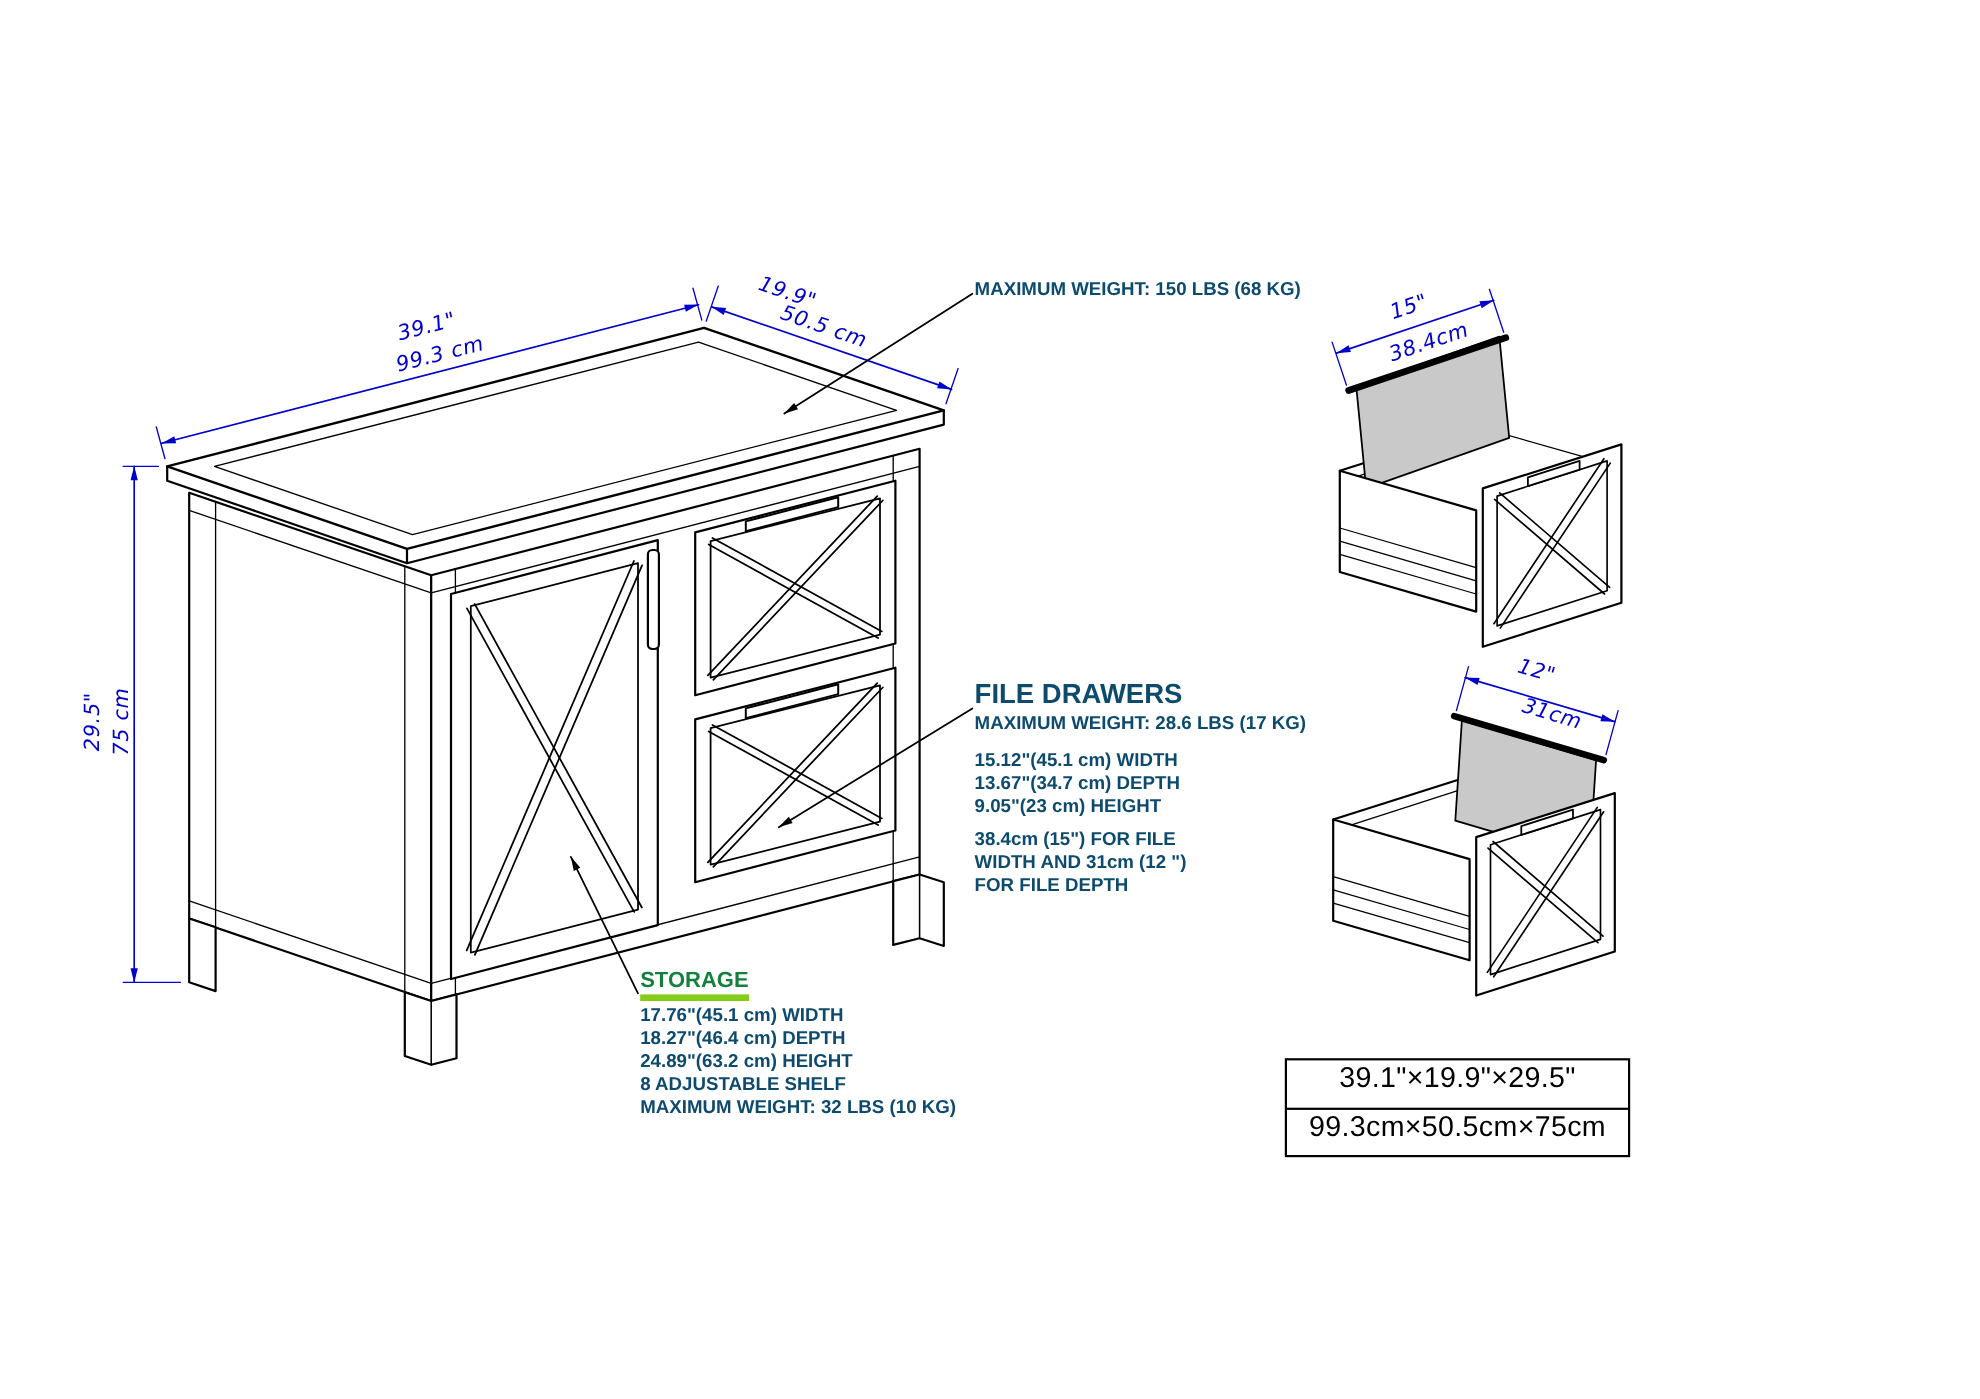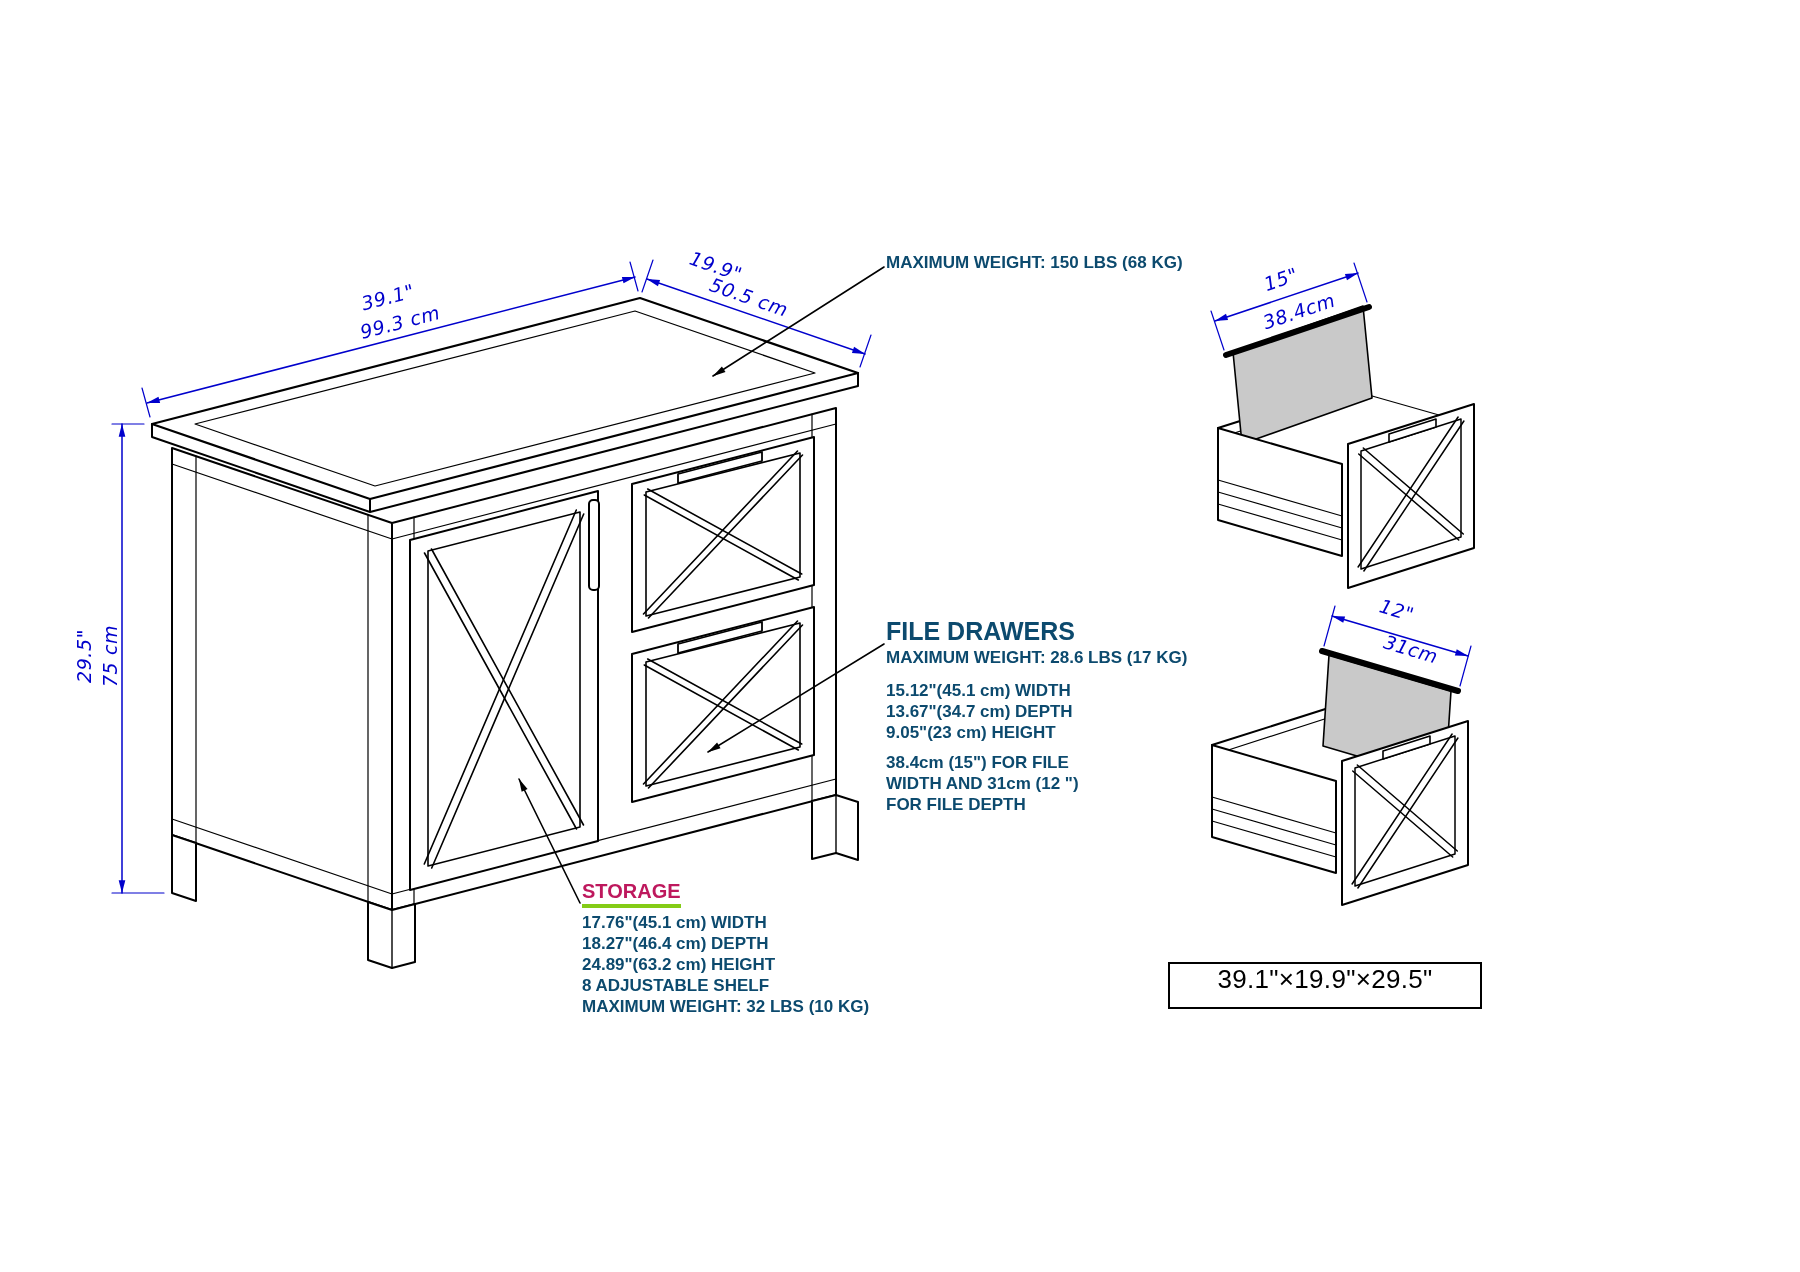--- a/index.html
+++ b/index.html
@@ -7,23 +7,23 @@
   #canvas{position:relative;width:1800px;height:1272px;background:#fff;overflow:hidden;
           font-family:"Liberation Sans",sans-serif}
   #art{position:absolute;left:0;top:0}
   .lab{position:absolute;white-space:nowrap;transform:translate(-50%,-50%) rotate(var(--r,0deg))}
   .dim{color:#0000cc;font:italic 400 19px "DejaVu Sans",sans-serif;letter-spacing:.6px}
   .blk{position:absolute;white-space:nowrap}
   .ann{font:bold 17px/21px "Liberation Sans",sans-serif;color:#0c4a6e}
   .fd-title{font-size:25px;line-height:22px;margin-bottom:5px}
   .mw{margin-bottom:12px}
   .gap{margin-top:9px}
-  .storage-title{position:absolute;white-space:nowrap;color:#be185d;
+  .storage-title{position:absolute;white-space:nowrap;color:#15803d;
                  font:bold 20px/23px "Liberation Sans",sans-serif;
-                 border-bottom:4px solid #84cc16;padding-bottom:1px}
+                 border-bottom:6px solid #84cc16;padding-bottom:1px}
   .sizebox{position:absolute;border:2px solid #000;background:#fff}
   .sb-row{height:43px;line-height:43px;text-align:center;
           font:400 26px "Liberation Sans",sans-serif;color:#000;letter-spacing:.3px}
   .sb-b{border-top:2px solid #000}
 </style>
 </head>
 <body>
 
 <div id="canvas">
 
@@ -177,15 +177,16 @@
   <div class="blk" style="left:582px;top:912px">
     <div class="ann">17.76"(45.1 cm) WIDTH</div>
     <div class="ann">18.27"(46.4 cm) DEPTH</div>
     <div class="ann">24.89"(63.2 cm) HEIGHT</div>
     <div class="ann">8 ADJUSTABLE SHELF</div>
     <div class="ann">MAXIMUM WEIGHT: 32 LBS (10 KG)</div>
   </div>
 
   <div class="sizebox" style="left:1168px;top:962px;width:314px">
     <div class="sb-row">39.1"×19.9"×29.5"</div>
+    <div class="sb-row sb-b">99.3cm×50.5cm×75cm</div>
   </div>
 
 </div>
 
 </body></html>

